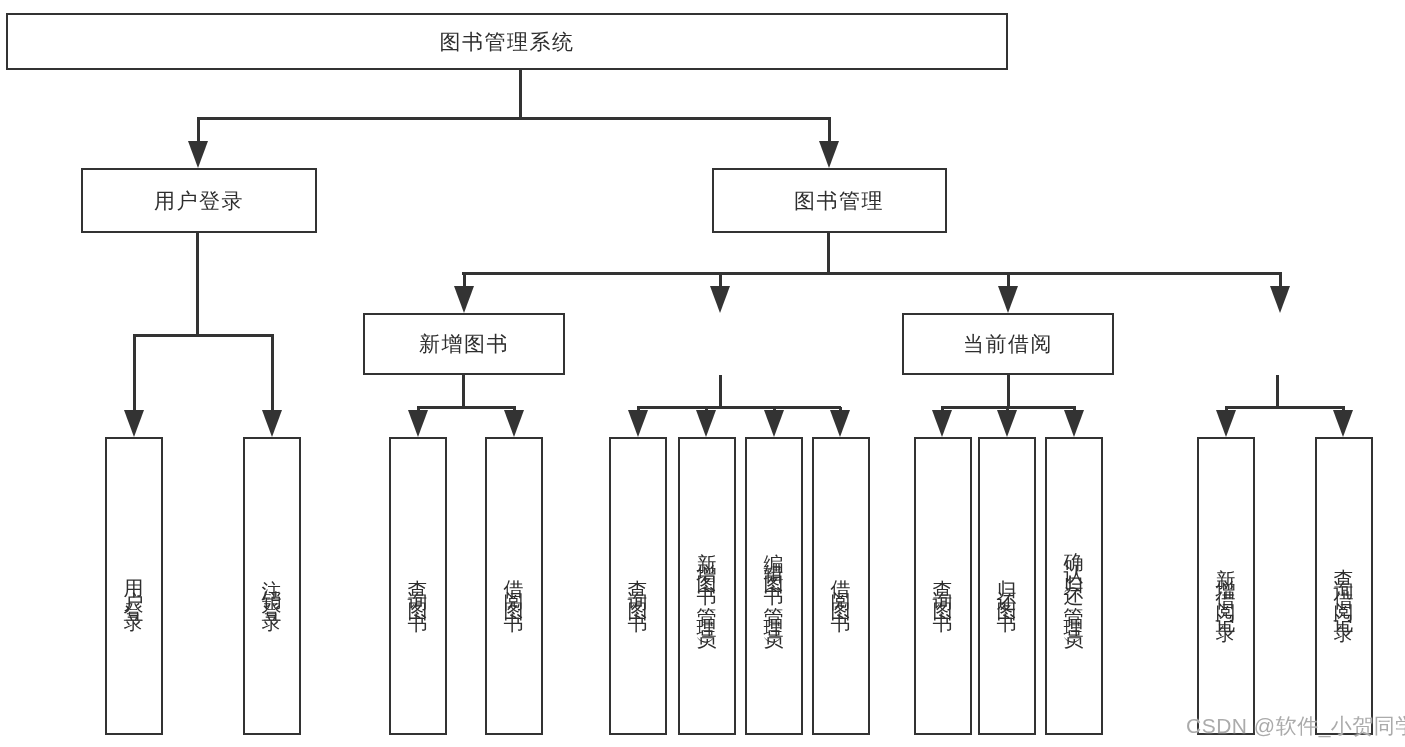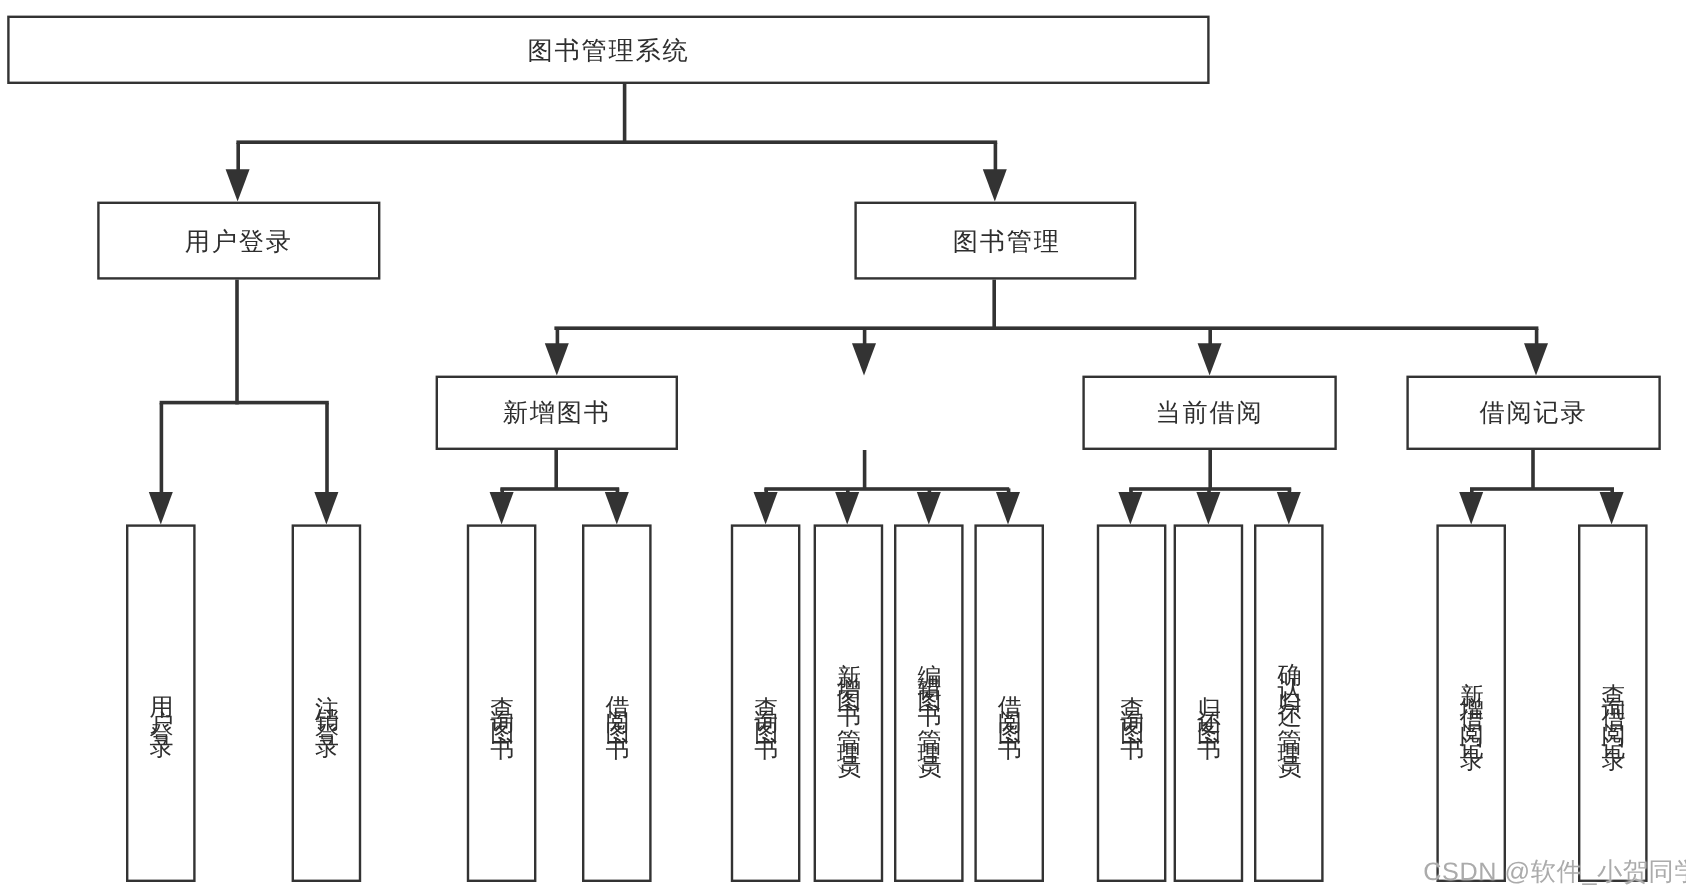--- a/index.html
+++ b/index.html
@@ -96,23 +96,20 @@
   <div class="arrow-head" style="left:998px;top:286px;"></div>
   <div class="line" style="left:1279px;top:274px;width:3px;height:15px;"></div>
   <div class="arrow-head" style="left:1270px;top:286px;"></div>
 
   <div class="box" style="left:363px;top:313px;width:202px;height:62px;">
     <span class="hlabel">新增图书</span>
   </div>
   <div class="box" style="left:902px;top:313px;width:212px;height:62px;">
     <span class="hlabel">当前借阅</span>
   </div>
-  <div class="box" style="left:1172px;top:313px;width:212px;height:62px;">
-    <span class="hlabel">借阅记录</span>
-  </div>
 
   <div class="line" style="left:462px;top:375px;width:3px;height:33px;"></div>
   <div class="line" style="left:417px;top:406px;width:99px;height:3px;"></div>
   <div class="line" style="left:417px;top:407px;width:3px;height:6px;"></div>
   <div class="arrow-head" style="left:408px;top:410px;"></div>
   <div class="line" style="left:513px;top:407px;width:3px;height:6px;"></div>
   <div class="arrow-head" style="left:504px;top:410px;"></div>
 
   <div class="line" style="left:719px;top:375px;width:3px;height:33px;"></div>
   <div class="line" style="left:637px;top:406px;width:204px;height:3px;"></div>

